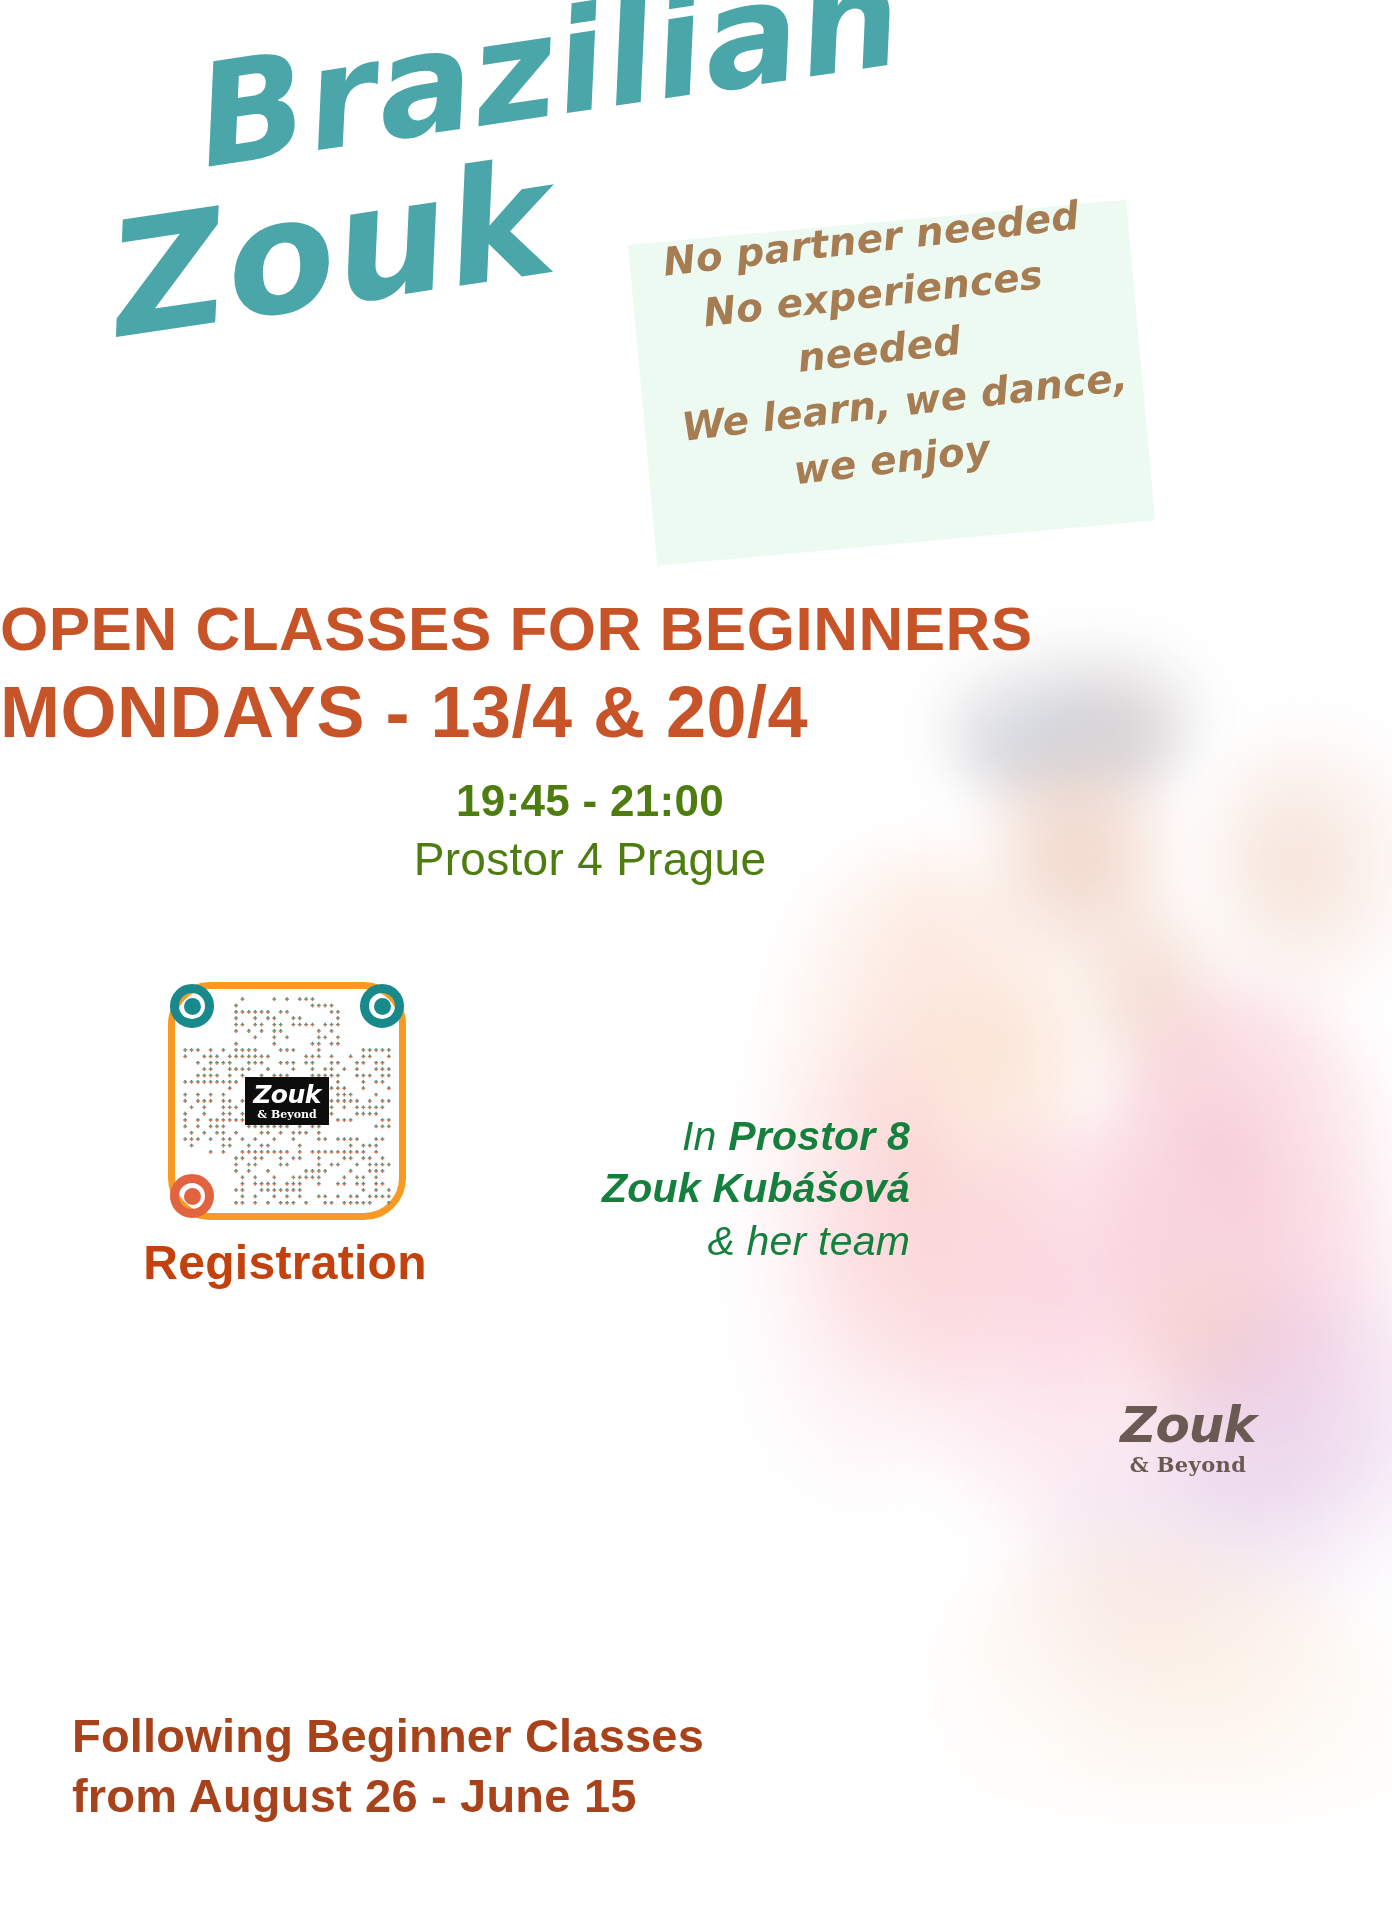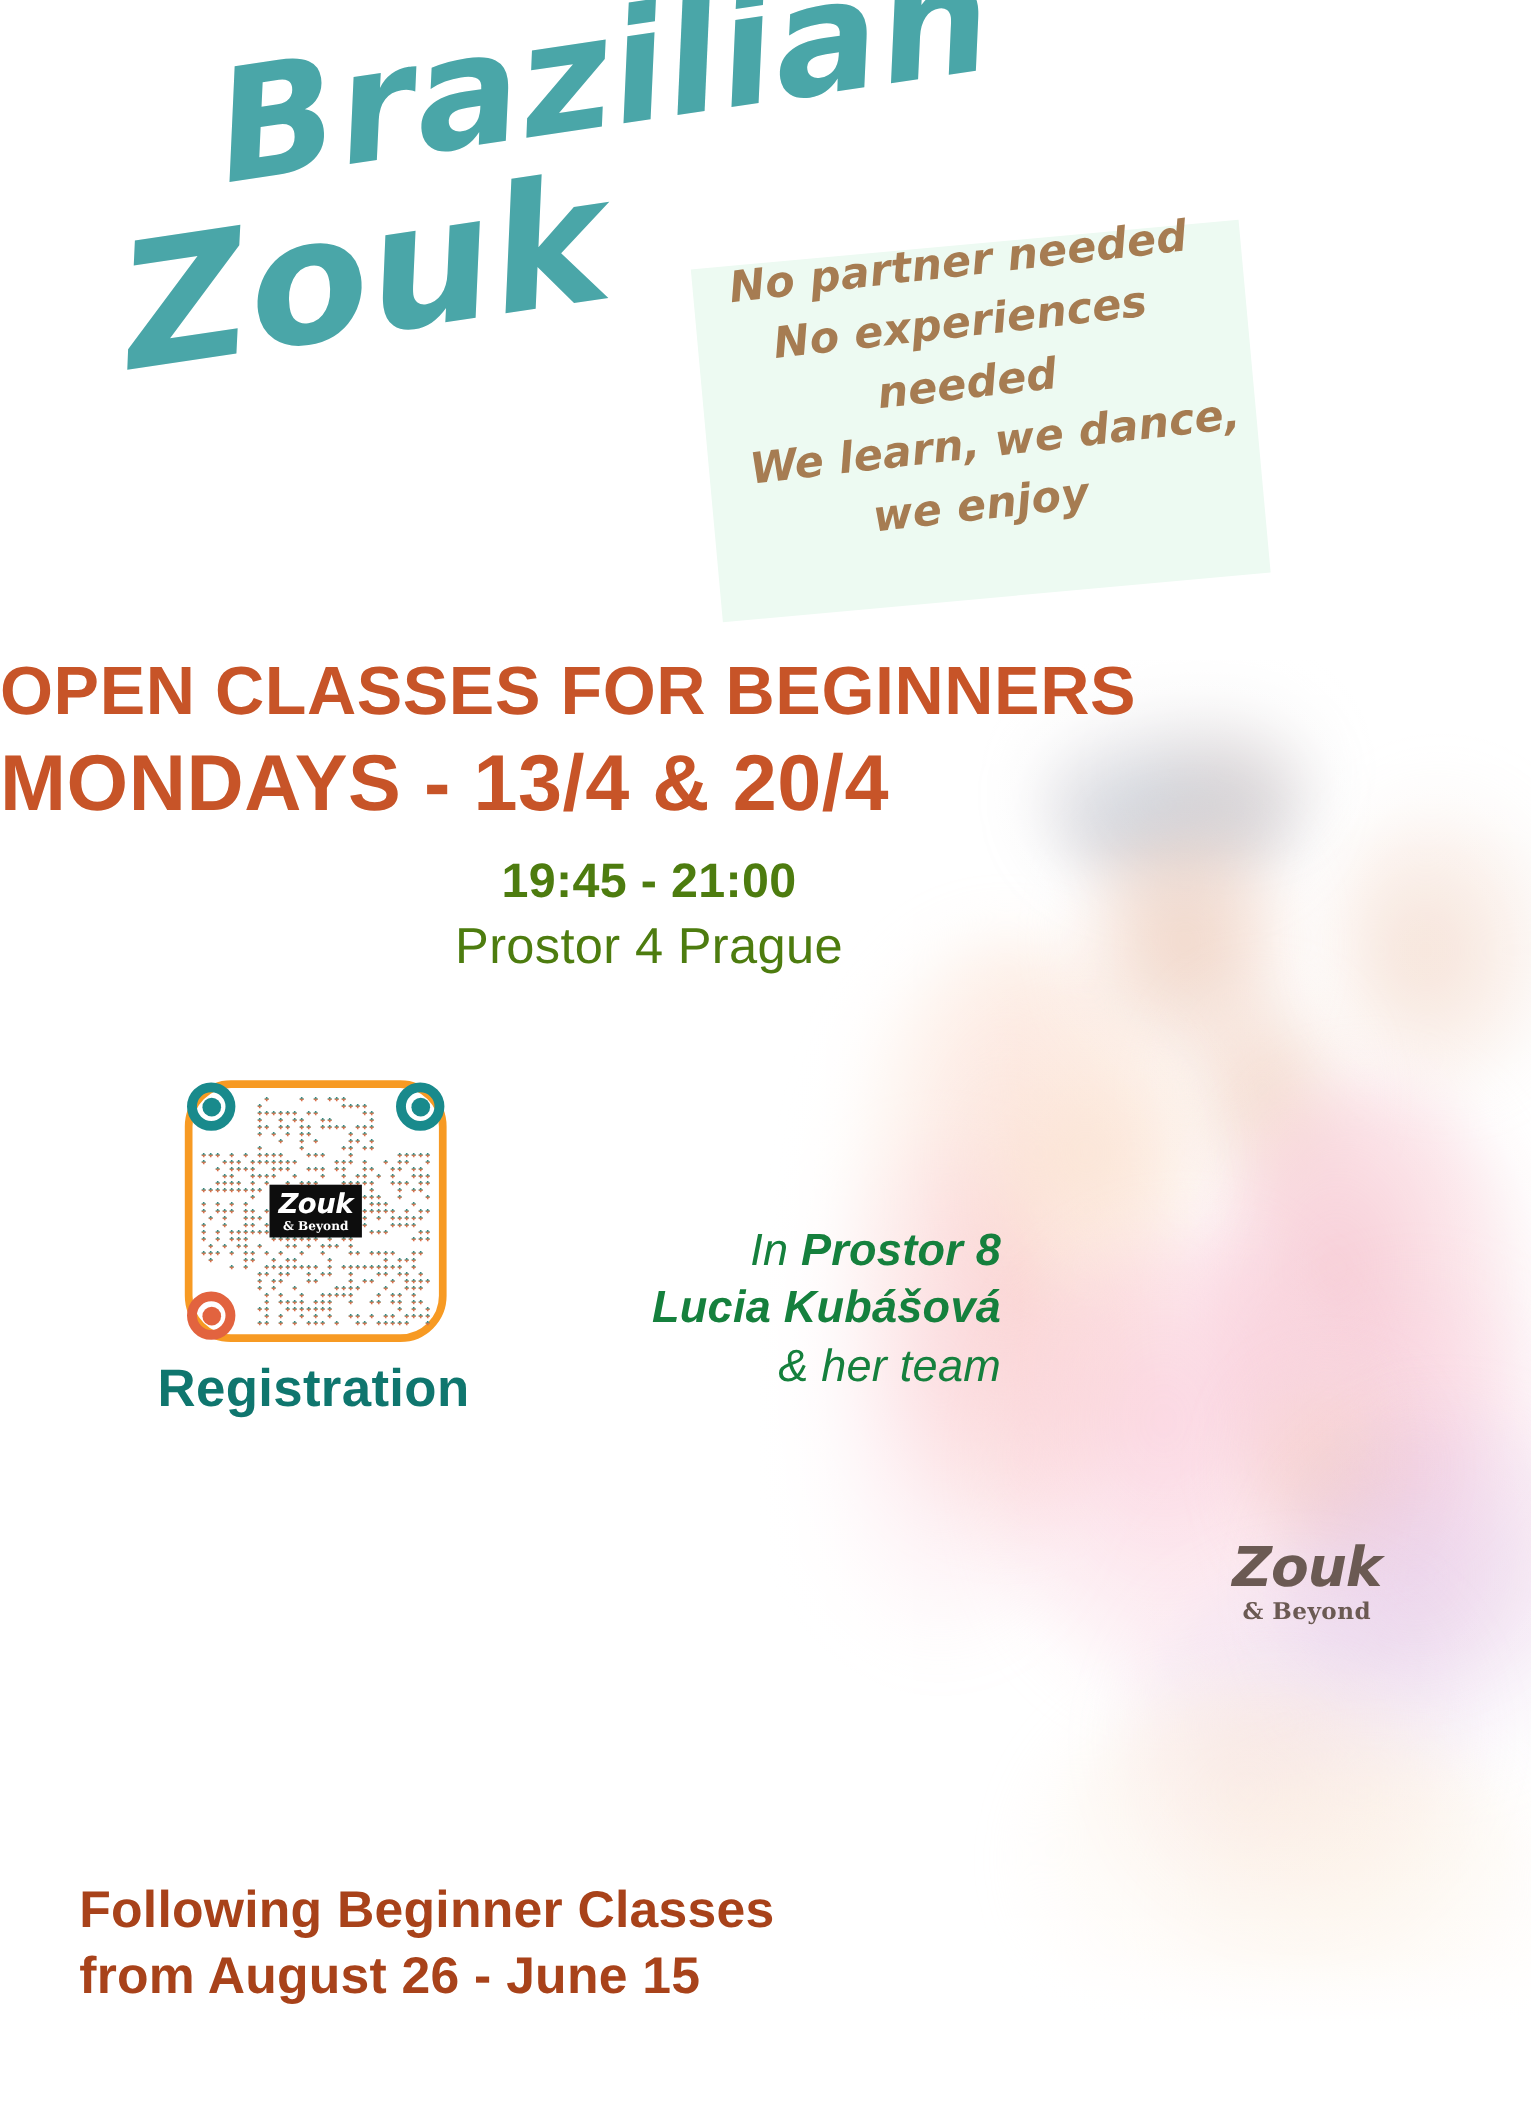--- a/index.html
+++ b/index.html
@@ -276,21 +276,21 @@
     font-weight: bold;
     font-size: 11px;
     margin-top: 2px;
   }
   #registration-label {
     position: absolute;
     left: 0;
     top: 1235px;
     width: 570px;
     text-align: center;
-    color: #0f766e;
+    color: #c2410c;
     font-family: "Liberation Sans", sans-serif;
     font-weight: bold;
     font-size: 48px;
     letter-spacing: .3px;
   }
 
   
   #credits-block {
     position: absolute;
     left: 520px;
@@ -851,21 +851,21 @@
     <div class="qr-eye" id="qr-eye-bl"></div>
     <div id="qr-logo">
       <span id="qr-logo-word">Zouk</span>
       <span id="qr-logo-sub">&amp; Beyond</span>
     </div>
   </div>
   <div id="registration-label">Registration</div>
 
   <div id="credits-block">
     <div id="credit-line-1"><span class="light">In </span><span class="strong">Prostor 8</span></div>
-    <div id="credit-line-2">Lucia Kubášová</div>
+    <div id="credit-line-2">Zouk Kubášová</div>
     <div id="credit-line-3">&amp; her team</div>
   </div>
 
   <div id="brand-logo">
     <div id="brand-word">Zouk</div>
     <div id="brand-sub">&amp; Beyond</div>
   </div>
 
   <div id="footer-block">
     <div>Following Beginner Classes</div>

